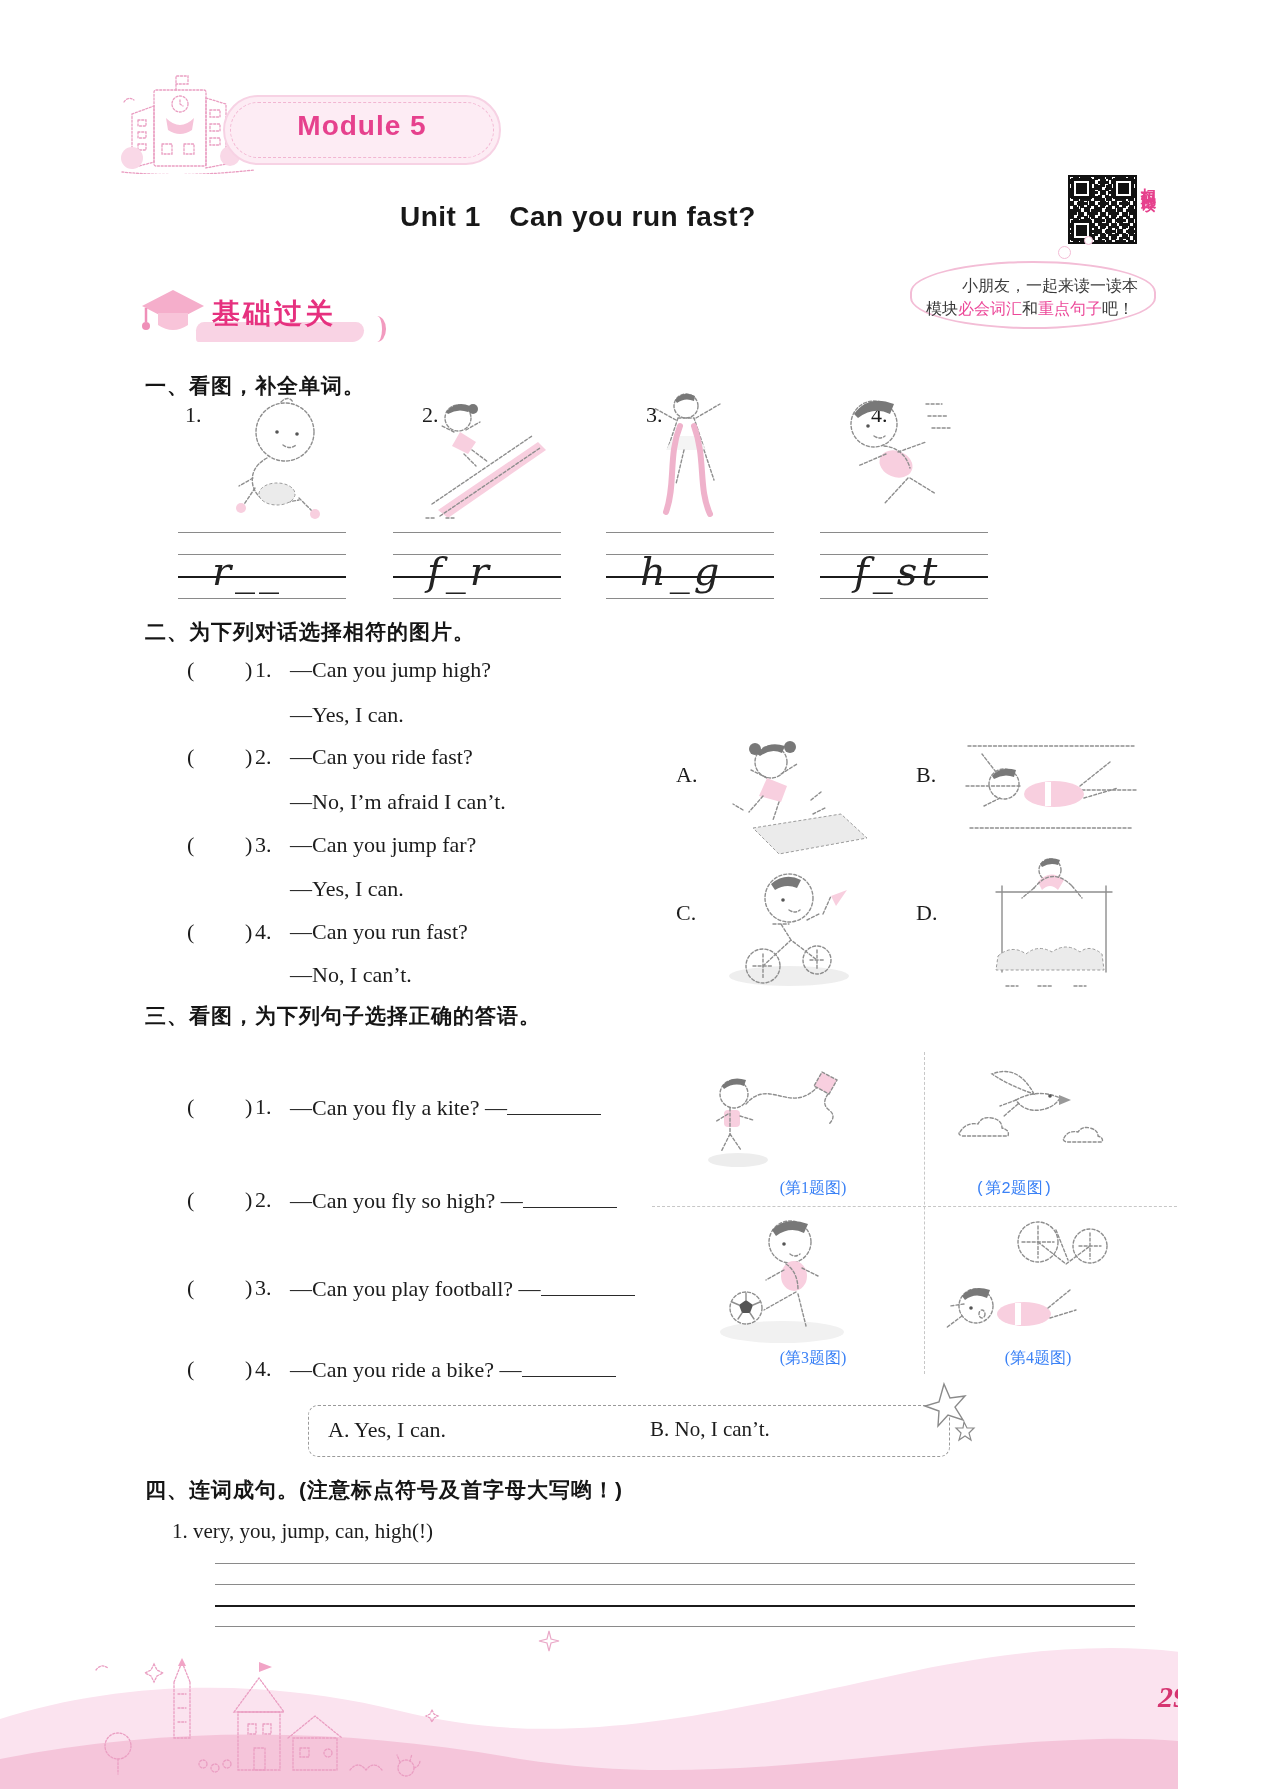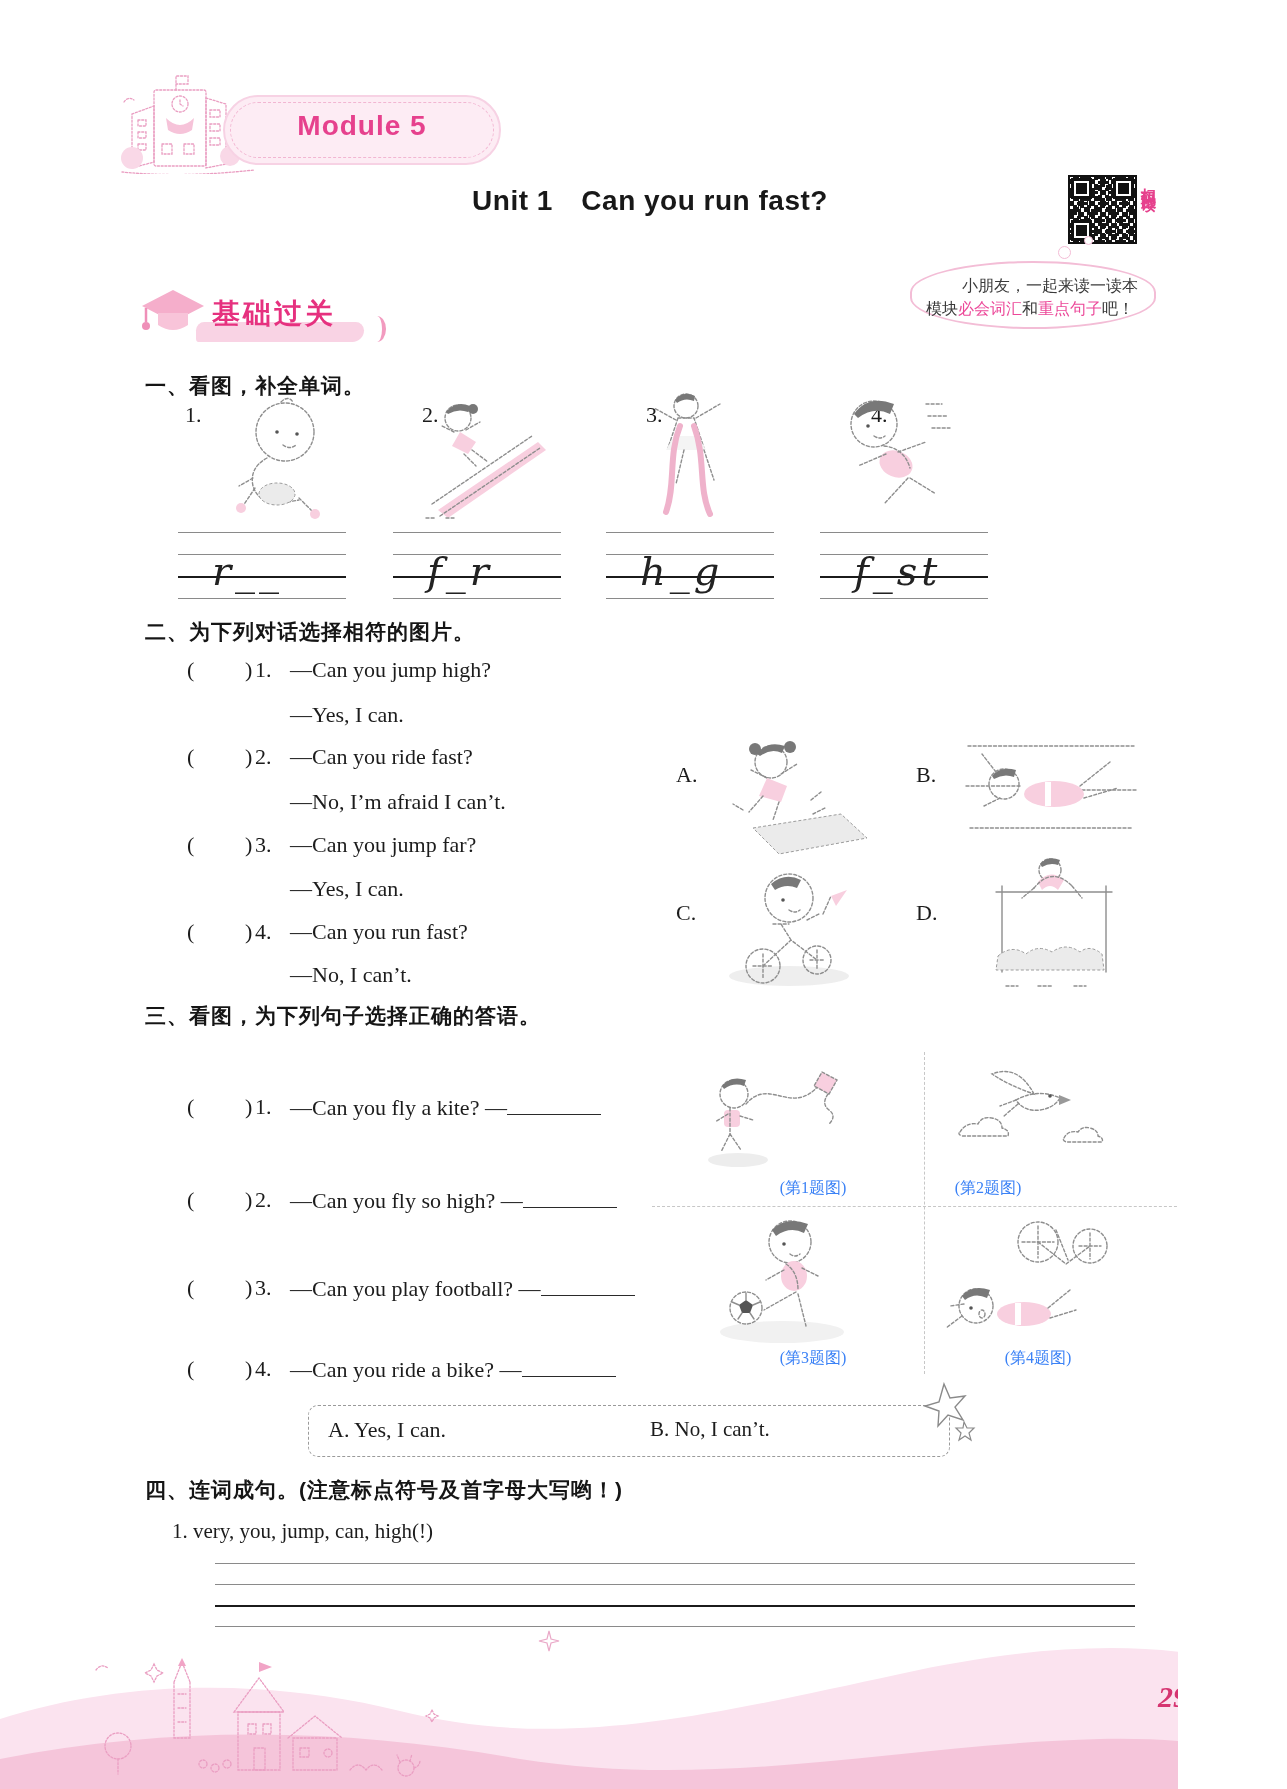--- a/index.html
+++ b/index.html
@@ -7,21 +7,21 @@
         font-family:"Liberation Serif",serif;color:#1f1f1f;}
   .abs{position:absolute;}
   .heading{position:absolute;font:700 21px/1.35 "Liberation Sans",sans-serif;color:#151515;letter-spacing:1px;}
   .eng{position:absolute;font-size:22px;color:#1c1c1c;white-space:nowrap;}
   
   .pill{position:absolute;left:223px;top:95px;width:274px;height:66px;background:#fdecf4;
         border:2px solid #f7d2e4;border-radius:36px;}
   .pill::before{content:"";position:absolute;inset:5px;border:1.5px dashed #f2b6d2;border-radius:30px;}
   .pill .txt{position:absolute;left:0;right:0;top:15px;text-align:center;
         font:700 28px/1 "Liberation Sans",sans-serif;color:#e6418d;letter-spacing:1px;}
-  .unit-title{position:absolute;left:400px;top:184px;width:500px;text-align:center;
+  .unit-title{position:absolute;left:400px;top:200px;width:500px;
         font:700 28px/1.2 "Liberation Sans",sans-serif;color:#181818;letter-spacing:.5px;}
   
   .qr{position:absolute;left:1068px;top:175px;width:69px;height:69px;border:2px solid #111;box-sizing:border-box;
       background:
         repeating-conic-gradient(#141414 0% 25%, transparent 0% 50%) 0px 0px/7px 7px,
         repeating-conic-gradient(#141414 0% 25%, #fff 0% 50%) 3px 2px/11px 11px;}
   .qr .f{position:absolute;width:15px;height:15px;border:3px solid #111;background:#fff;}
   .qr .f::after{content:"";position:absolute;inset:2px;background:#111;}
   .qr .f1{left:1px;top:1px}.qr .f2{right:1px;top:1px}.qr .f3{left:1px;bottom:1px}
   .qr-caption{position:absolute;left:1140px;top:176px;height:72px;writing-mode:vertical-rl;
@@ -375,21 +375,21 @@
     <path class="h" d="M24 84 q10-12 28-6 l-3 8 q-12-6-22 2z"></path>
     <circle cx="33" cy="96" r="1.8" fill="#555"></circle>
       <ellipse class="o" cx="44" cy="102" rx="3" ry="4"></ellipse>
     <ellipse class="p" cx="86" cy="102" rx="27" ry="12"></ellipse>
     <path d="M80 91 v22" stroke="#fff" stroke-width="6"></path>
     <path class="o" d="M24 104 L8 116 M26 92 l-14 2"></path>
     <path class="o" d="M110 96 l22-18 M112 106 l26-8"></path>
   </svg>
 
   <div class="pic-caption" style="left:738px;top:1178px;">(第1题图)</div>
-  <div class="pic-caption" style="left:913px;top:1178px;">(第2题图)</div>
+  <div class="pic-caption" style="left:939px;top:1178px;font-family:Liberation Mono, monospace;">(第2题图)</div>
   <div class="pic-caption" style="left:738px;top:1348px;">(第3题图)</div>
   <div class="pic-caption" style="left:963px;top:1348px;">(第4题图)</div>
 
   <div class="ansbox"></div>
   <span class="eng" style="left:328px;top:1417px;font-size:22px;">A. Yes, I can.</span>
   <span class="eng" style="left:650px;top:1417px;font-size:21px;">B. No, I can’t.</span>
   <svg class="abs" style="left:918px;top:1382px;" width="62" height="60" viewBox="0 0 62 60">
     <path d="M26 2 L32 16 L47 14 L37 25 L45 38 L30 33 L20 44 L21 29 L7 24 L21 20 Z" fill="#fff" stroke="#8a8a8a" stroke-width="1.4"></path>
     <path d="M46 40 L49 46 L56 46 L51 51 L53 58 L47 54 L41 58 L43 51 L38 46 L45 46 Z" fill="#fff" stroke="#8a8a8a" stroke-width="1.2"></path>
   </svg>

